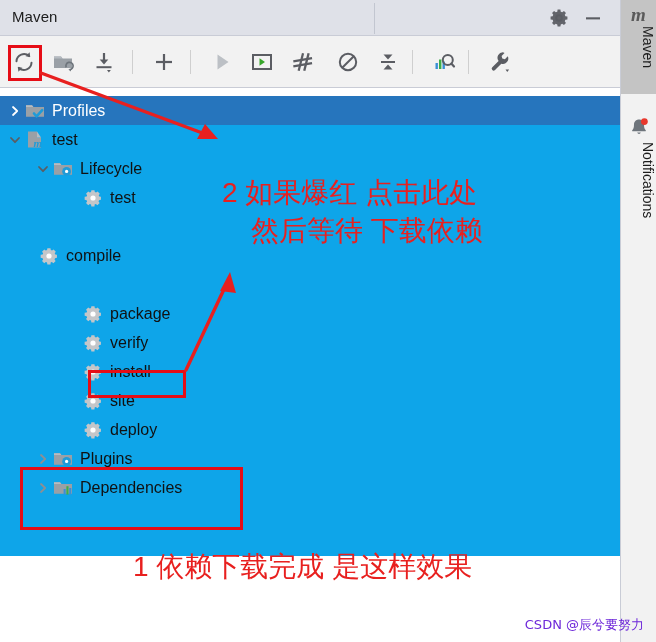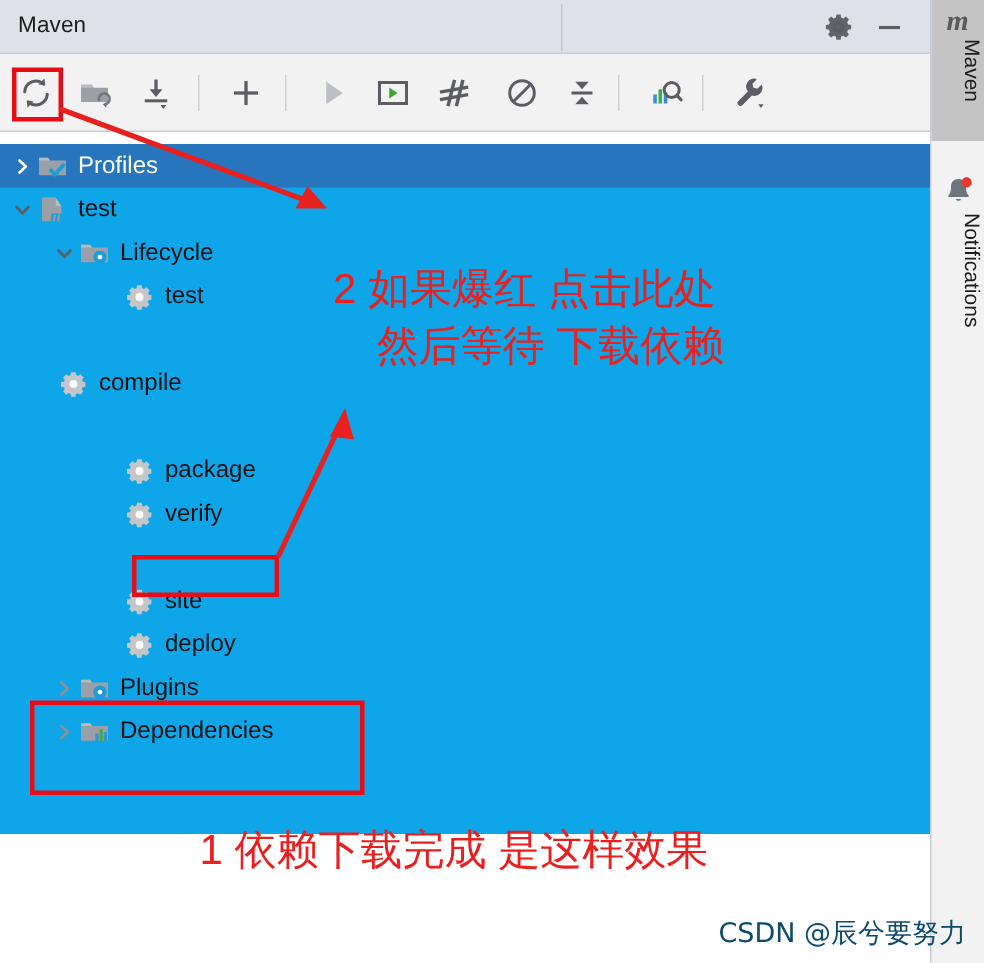--- a/index.html
+++ b/index.html
@@ -173,22 +173,22 @@
     position: absolute;
     color: #e8201f;
     font-size: 28px;
     line-height: 34px;
     white-space: nowrap;
     font-family: Liberation Sans, sans-serif;
   }
   .watermark {
     position: absolute;
     right: 12px; bottom: 8px;
-    font-size: 18px;
-    color: #0c4a6e;
+    font-size: 13px;
+    color: #6d28d9;
     white-space: nowrap;
     font-family: "DejaVu Sans", "Liberation Sans", sans-serif;
     margin-top: 12px;
   }
 </style>
 </head>
 <body>
 
 <div id="app">
 
@@ -408,20 +408,29 @@
     <div class="row" style="top:232px; padding-left:82px">
       <span class="tico">
         <svg width="18" height="18" viewBox="0 0 18 18">
             <path d="M7.3 1h3.4l.35 2.05 1.35.56 1.7-1.2 2.4 2.4-1.2 1.7.56 1.35L17.7 8.1v3.4l-2.05.35-.56 1.35 1.2 1.7-2.4 2.4-1.7-1.2-1.35.56L10.7 18.7H7.3l-.35-2.05-1.35-.56-1.7 1.2-2.4-2.4 1.2-1.7-.56-1.35L0 11.5V8.1l2.14-.24.56-1.35-1.2-1.7 2.4-2.4 1.7 1.2 1.35-.56z" transform="scale(0.92) translate(0.7,0.3)" fill="#c4c6c9"></path>
             <circle cx="9" cy="9" r="2.6" fill="#ffffff"></circle>
           </svg>
       </span>
       <span class="lbl">verify</span>
     </div>
 
+    <div class="row" style="top:261px; padding-left:82px">
+      <span class="tico">
+        <svg width="18" height="18" viewBox="0 0 18 18">
+            <path d="M7.3 1h3.4l.35 2.05 1.35.56 1.7-1.2 2.4 2.4-1.2 1.7.56 1.35L17.7 8.1v3.4l-2.05.35-.56 1.35 1.2 1.7-2.4 2.4-1.7-1.2-1.35.56L10.7 18.7H7.3l-.35-2.05-1.35-.56-1.7 1.2-2.4-2.4 1.2-1.7-.56-1.35L0 11.5V8.1l2.14-.24.56-1.35-1.2-1.7 2.4-2.4 1.7 1.2 1.35-.56z" transform="scale(0.92) translate(0.7,0.3)" fill="#c4c6c9"></path>
+            <circle cx="9" cy="9" r="2.6" fill="#ffffff"></circle>
+          </svg>
+      </span>
+      <span class="lbl">install</span>
+    </div>
 
     <div class="row" style="top:290px; padding-left:82px">
       <span class="tico">
         <svg width="18" height="18" viewBox="0 0 18 18">
             <path d="M7.3 1h3.4l.35 2.05 1.35.56 1.7-1.2 2.4 2.4-1.2 1.7.56 1.35L17.7 8.1v3.4l-2.05.35-.56 1.35 1.2 1.7-2.4 2.4-1.7-1.2-1.35.56L10.7 18.7H7.3l-.35-2.05-1.35-.56-1.7 1.2-2.4-2.4 1.2-1.7-.56-1.35L0 11.5V8.1l2.14-.24.56-1.35-1.2-1.7 2.4-2.4 1.7 1.2 1.35-.56z" transform="scale(0.92) translate(0.7,0.3)" fill="#c4c6c9"></path>
             <circle cx="9" cy="9" r="2.6" fill="#ffffff"></circle>
           </svg>
       </span>
       <span class="lbl">site</span>
     </div>

